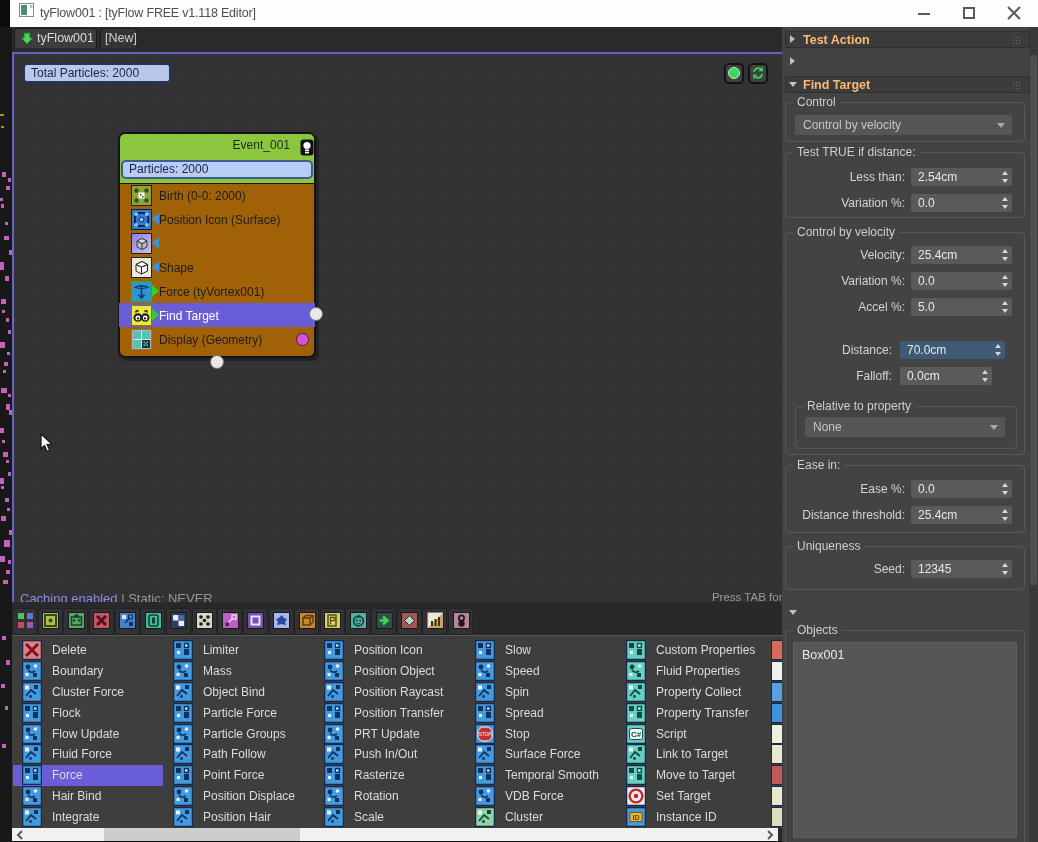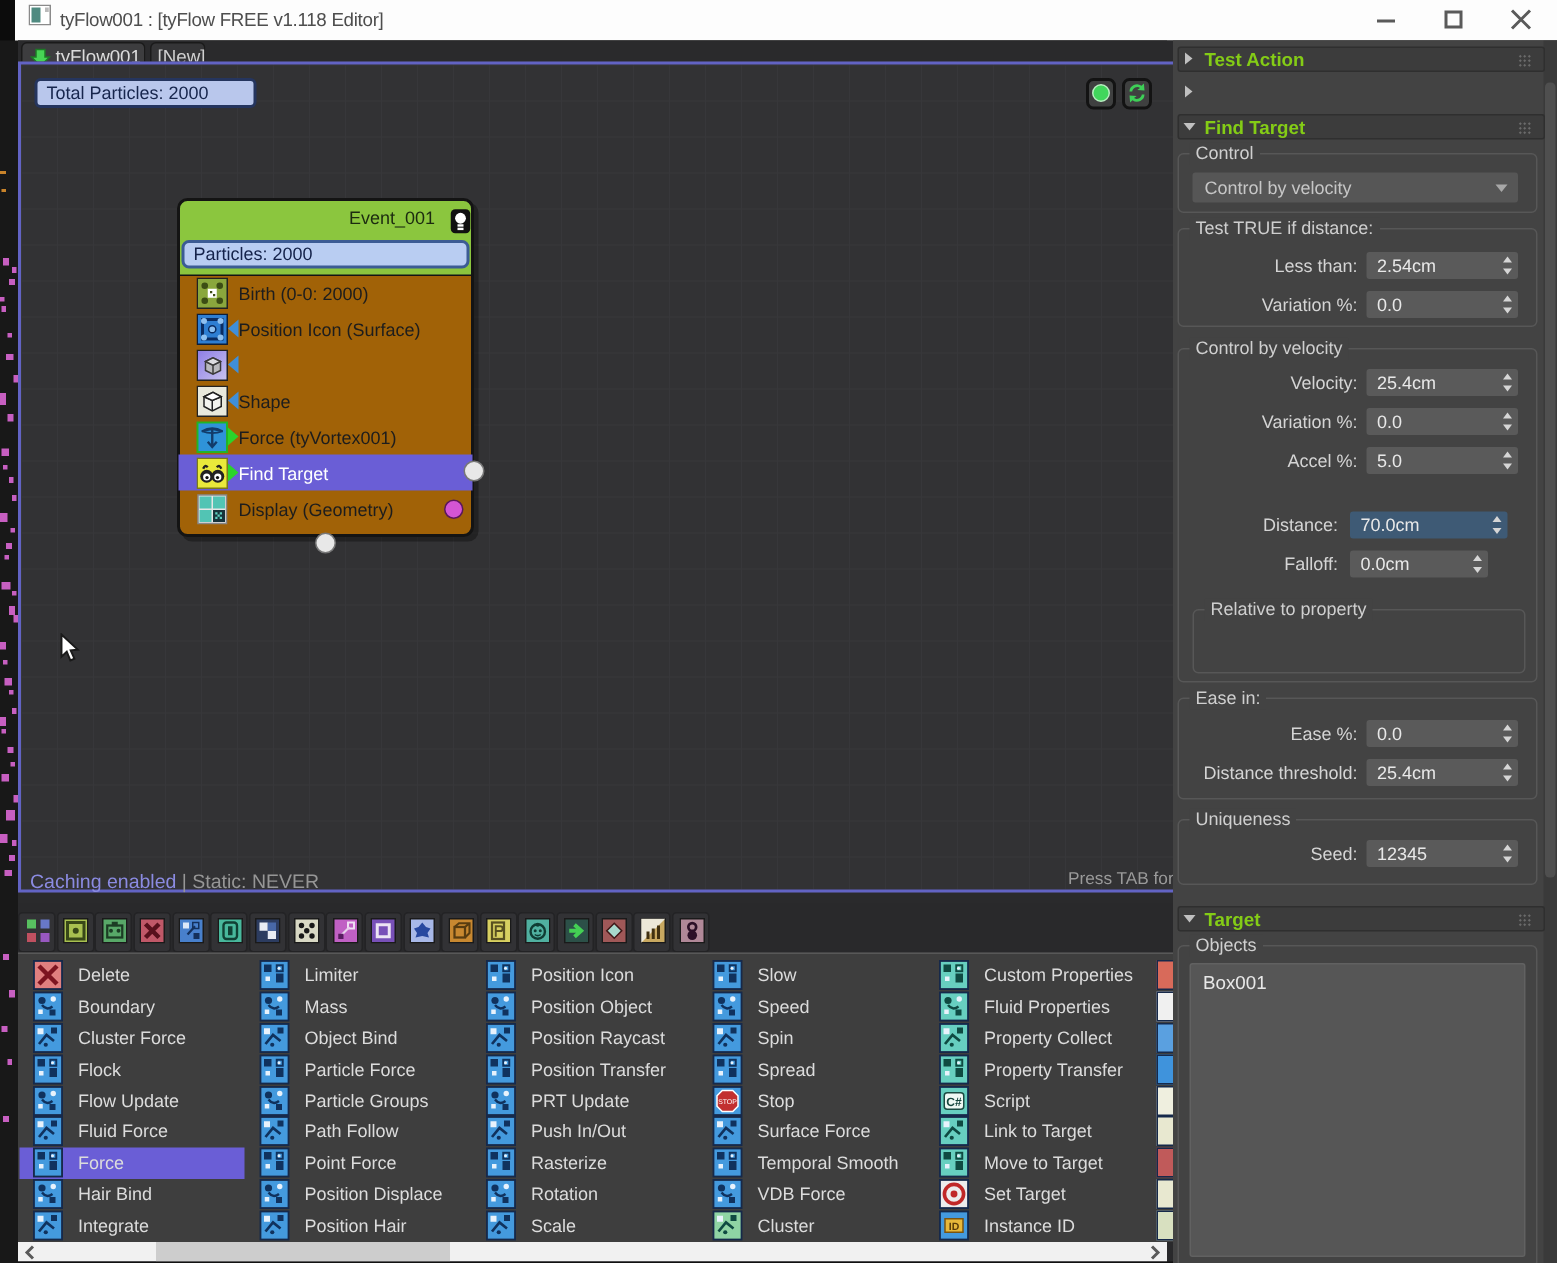--- a/index.html
+++ b/index.html
@@ -1,18 +1,18 @@
 <!DOCTYPE html>
 <html><head><meta charset="utf-8">
 <style>
 *{margin:0;padding:0;box-sizing:border-box}
 body{width:1038px;height:842px;overflow:hidden;background:#111;font-family:"Liberation Sans",sans-serif;position:relative}
 .a{position:absolute}
 
-.hdr{background:#3c3c3c;border:1px solid #2f2f2f;border-radius:2px;color:#84cc16;font-size:12.5px;font-weight:bold;line-height:16px}
+.hdr{background:#3c3c3c;border:1px solid #2f2f2f;border-radius:2px;color:#fdba74;font-size:12.5px;font-weight:bold;line-height:16px}
 .grp{border:1px solid #575757;border-radius:4px}
 .glab{position:absolute;top:-8px;left:7px;background:#434343;padding:0 4px;font-size:12px;color:#cfcfcf;line-height:15px;white-space:nowrap}
 .fld{background:#5a5a5a;border-radius:2px;color:#e8e8e8;font-size:12px;line-height:18px;padding-left:7px;white-space:nowrap}
 .lbl{font-size:12px;color:#d4d4d4;text-align:right;line-height:18px;white-space:nowrap}
 .sp{position:absolute;right:0;top:0;bottom:0;width:13px}
 .sp i{position:absolute;left:3px;width:0;height:0;border-left:3.5px solid transparent;border-right:3.5px solid transparent}
 .sp i.u{top:3px;border-bottom:4.5px solid #d6d6d6}
 .sp i.d{bottom:3px;border-top:4.5px solid #d6d6d6}
 .dd{background:#565656;border-radius:2px;color:#c6c6c6;font-size:12px;line-height:20px;padding-left:8px}
 .dd b{position:absolute;right:7px;top:8px;width:0;height:0;border-left:4.5px solid transparent;border-right:4.5px solid transparent;border-top:5.5px solid #a8a8a8;font-weight:normal}
@@ -84,21 +84,21 @@
   </svg>
 <div class="a" style="left:12px;top:27px;width:1026px;height:815px;background:#2a2a2c"></div>
 <div class="a" style="left:12px;top:27px;width:766px;height:21px;background:#2a2a2c"></div>
 <div class="a" style="left:14px;top:28px;width:83px;height:20px;background:#3d3d3f;border:1px solid #1a1a1a;border-bottom:none;border-radius:4px 4px 0 0"></div>
 <svg class="a" style="left:20px;top:32px" width="14" height="13">
     <path d="M4 1 h6 v5 h3 l-6 6 -6 -6 h3 z" fill="#47d455" stroke="#1d7a26" stroke-width="1"></path>
   </svg>
 <div class="a" style="left:37px;top:31px;font-size:12.5px;color:#dcdcdc">tyFlow001</div>
 <div class="a" style="left:100px;top:28px;width:37px;height:20px;background:#353537;border:1px solid #1a1a1a;border-bottom:none;border-radius:4px 4px 0 0"></div>
 <div class="a" style="left:105px;top:31px;font-size:12.5px;color:#d0d0d0">[New]</div>
-<div class="a" style="left:12px;top:41px;width:834px;height:554px;border:2px solid #6263c4;background:#323234;
+<div class="a" style="left:12px;top:52px;width:834px;height:554px;border:2px solid #6263c4;background:#323234;
 background-image:linear-gradient(#37373a 1px,transparent 1px),linear-gradient(90deg,#37373a 1px,transparent 1px);background-size:24px 24px">
 <div class="a" style="left:9px;top:9px;width:148px;height:20px;background:#b9c7ec;border:2px solid #25355e;border-radius:4px;font-size:12px;color:#17264d;line-height:16px;padding-left:6px">Total Particles: 2000</div>
 <div class="a" style="left:710px;top:9px;width:20px;height:21px;background:#3f4040;border:2px solid #131313;border-radius:5px"></div>
 <div class="a" style="left:714px;top:13px;width:12px;height:12px;background:#41d65c;border-radius:50%;border:1px solid #b8eec0"></div>
 <div class="a" style="left:734px;top:9px;width:20px;height:21px;background:#3f4040;border:2px solid #131313;border-radius:5px"></div>
 <svg class="a" style="left:736px;top:11px" width="16" height="16" viewBox="0 0 16 16">
       <g fill="#3ecf57">
         <path d="M3 7 A5 5 0 0 1 11 3.2 L12.6 1.6 13 6.4 8.2 6 10 4.6 A3.4 3.4 0 0 0 4.8 7 Z"></path>
         <path d="M13 9 A5 5 0 0 1 5 12.8 L3.4 14.4 3 9.6 7.8 10 6 11.4 A3.4 3.4 0 0 0 11.2 9 Z"></path>
       </g>
@@ -735,20 +735,21 @@
 <div class="a grp" style="left:13px;top:379px;width:222px;height:43px">
       <span class="glab">Relative to property</span>
     </div>
 <div class="a grp" style="left:3px;top:438px;width:240px;height:68px">
       <span class="glab">Ease in:</span>
     </div>
 <div class="a grp" style="left:3px;top:519px;width:240px;height:44px">
       <span class="glab">Uniqueness</span>
     </div>
 <div class="a dd" style="left:13px;top:88px;width:217px;height:20px">Control by velocity<b></b></div>
+<div class="a dd" style="left:23px;top:390px;width:200px;height:20px">None<b></b></div>
 <div class="a lbl" style="left:0px;top:141px;width:123px">Less than:</div>
 <div class="a fld" style="left:129px;top:141px;width:101px;height:18px;background:#5a5a5a">2.54cm<span class="sp">
         <i class="u"></i>
         <i class="d"></i>
       </span></div>
 <div class="a lbl" style="left:0px;top:167px;width:123px">Variation %:</div>
 <div class="a fld" style="left:129px;top:167px;width:101px;height:18px;background:#5a5a5a">0.0<span class="sp">
         <i class="u"></i>
         <i class="d"></i>
       </span></div>
@@ -785,19 +786,18 @@
 <div class="a lbl" style="left:0px;top:479px;width:123px">Distance threshold:</div>
 <div class="a fld" style="left:129px;top:479px;width:101px;height:18px;background:#5a5a5a">25.4cm<span class="sp">
         <i class="u"></i>
         <i class="d"></i>
       </span></div>
 <div class="a lbl" style="left:0px;top:533px;width:123px">Seed:</div>
 <div class="a fld" style="left:129px;top:533px;width:101px;height:18px;background:#5a5a5a">12345<span class="sp">
         <i class="u"></i>
         <i class="d"></i>
       </span></div>
-<div class="a hdr" style="left:3px;top:577px;width:245px;height:17px"><span style="margin-left:17px">Target</span><span class="grip"></span></div>
 <div class="a tri" style="left:7px;top:583px;border-left:4px solid transparent;border-right:4px solid transparent;border-top:5px solid #c0c0c0"></div>
 <div class="a grp" style="left:3px;top:603px;width:240px;height:215px">
       <span class="glab">Objects</span>
     </div>
 <div class="a" style="left:11px;top:615px;width:224px;height:196px;background:#565656;border:1px solid #616161;border-radius:2px"></div>
 <div class="a" style="left:20px;top:621px;font-size:12.5px;color:#e8e8e8">Box001</div>
 </div>
 </body></html>

